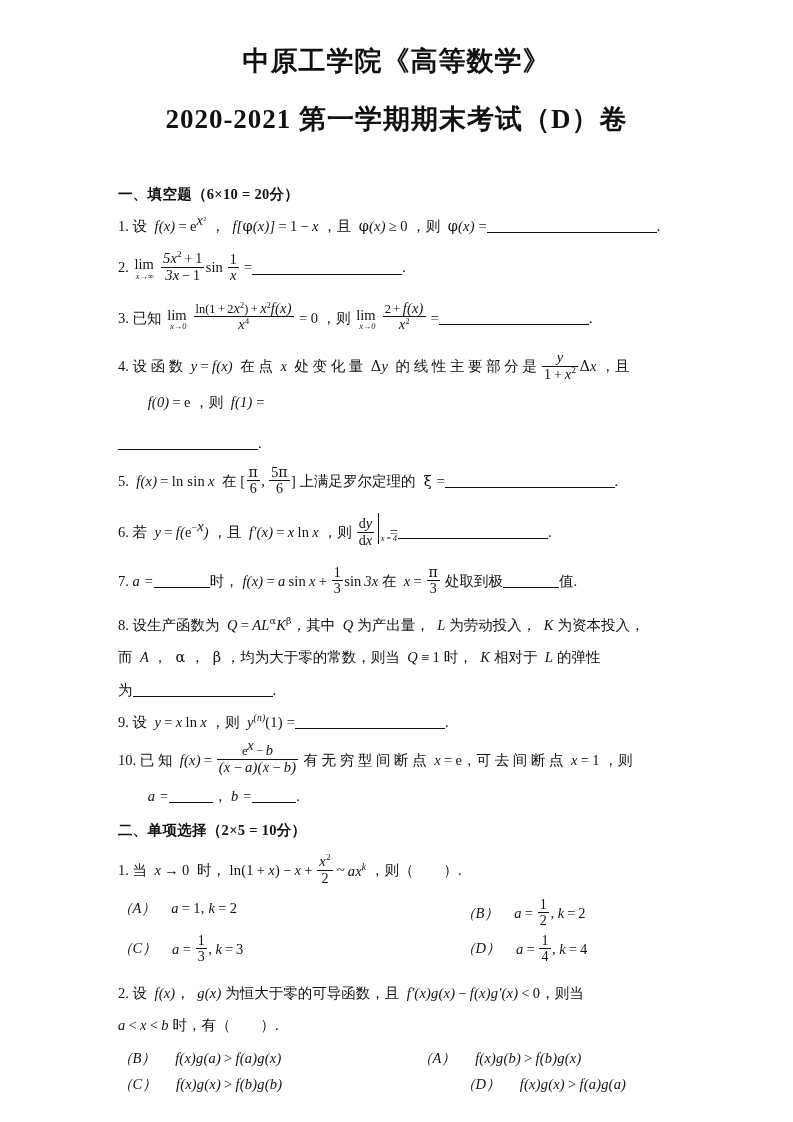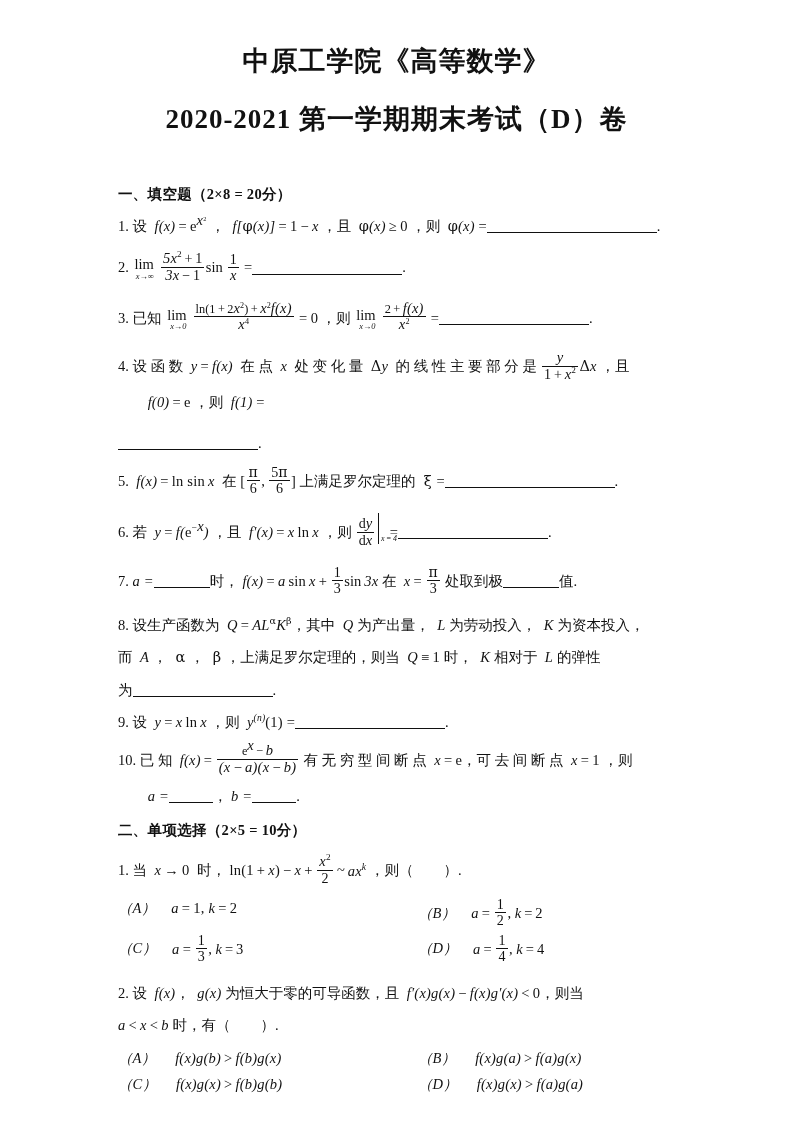--- a/index.html
+++ b/index.html
@@ -163,20 +163,21 @@
     margin-bottom: 13px;
     font-size: 14.5px;
   }
 
   
   .mc-row {
     display: flex;
     font-size: 14.5px;
     line-height: 1.55;
     margin-bottom: 4px;
+    gap: 43px;
   }
   .mc-row.sp { margin-bottom: 18px; }
   .mc-col {
     width: 300px;
     flex: 0 0 300px;
   }
   .mc-col.right { width: 257px; flex: 0 0 257px; }
   .opt-lab {
     font-style: italic;
     margin-right: 8px;
@@ -189,21 +190,21 @@
 
 <div class="page">
 
   <div class="title-block">
     <div class="title-line1">中原工学院《高等数学》</div>
     <div class="title-line2">2020-2021  第一学期期末考试（D）卷</div>
   </div>
 
   <div class="content">
 
-    <div class="sec-head">一、填空题（2×8 = 20分）</div>
+    <div class="sec-head">一、填空题（6×10 = 20分）</div>
 
     <div class="q">
       <span>1. 设</span>
       <span class="m">
         &nbsp;f(x)<span class="mr"> = e</span><sup><span class="m">x</span><sup class="mr">2</sup></sup>
       </span>
       <span>，</span>
       <span class="m">&nbsp;f[<span class="gk">φ</span>(x)]<span class="mr"> = 1 − </span>x</span>
       <span>，且</span>
       <span class="m">&nbsp;<span class="gk">φ</span>(x)<span class="mr"> ≥ 0</span></span>
@@ -305,21 +306,21 @@
       <span>8. 设生产函数为</span>
       <span class="m">&nbsp;Q<span class="mr"> = </span>AL<sup class="gk">α</sup>K<sup class="gk">β</sup></span><span>，其中</span>
       <span class="m">&nbsp;Q&nbsp;</span><span>为产出量，</span>
       <span class="m">&nbsp;L&nbsp;</span><span>为劳动投入，</span>
       <span class="m">&nbsp;K&nbsp;</span><span>为资本投入，</span>
     </div>
     <div class="q tight">
       <span>而</span>
       <span class="m">&nbsp;A&nbsp;</span><span>，</span>
       <span class="gk">&nbsp;α&nbsp;</span><span>，</span>
-      <span class="gk">&nbsp;β&nbsp;</span><span>，上满足罗尔定理的，则当</span>
+      <span class="gk">&nbsp;β&nbsp;</span><span>，均为大于零的常数，则当</span>
       <span class="m">&nbsp;Q<span class="mr"> ≡ 1</span>&nbsp;</span><span>时，</span>
       <span class="m">&nbsp;K&nbsp;</span><span>相对于</span>
       <span class="m">&nbsp;L&nbsp;</span><span>的弹性</span>
     </div>
     <div class="q tight">
       <span>为</span><span class="blank bl-free"></span>.
     </div>
 
     <div class="q tight">
       <span>9. 设</span>
@@ -380,27 +381,27 @@
       <span>2. 设</span>
       <span class="m">&nbsp;f(x)</span><span>，</span>
       <span class="m">&nbsp;g(x)&nbsp;</span><span>为恒大于零的可导函数，且</span>
       <span class="m">&nbsp;f′(x)g(x)<span class="mr"> − </span>f(x)g′(x)<span class="mr"> &lt; 0</span></span><span>，则当</span>
     </div>
     <div class="q tight">
       <span class="m">a<span class="mr"> &lt; </span>x<span class="mr"> &lt; </span>b&nbsp;</span><span>时，有（</span><span class="paren-gap"></span><span>）.</span>
     </div>
 
     <div class="mc-row">
+      <div class="mc-col right">
+        <span class="opt-lab">（B）</span>
+        <span class="m">&nbsp;&nbsp;f(x)g(a)<span class="mr"> &gt; </span>f(a)g(x)</span>
+      </div>
       <div class="mc-col">
         <span class="opt-lab">（A）</span>
         <span class="m">&nbsp;&nbsp;f(x)g(b)<span class="mr"> &gt; </span>f(b)g(x)</span>
-      </div>
-      <div class="mc-col right">
-        <span class="opt-lab">（B）</span>
-        <span class="m">&nbsp;&nbsp;f(x)g(a)<span class="mr"> &gt; </span>f(a)g(x)</span>
       </div>
     </div>
 
     <div class="mc-row">
       <div class="mc-col">
         <span class="opt-lab">（C）</span>
         <span class="m">&nbsp;&nbsp;f(x)g(x)<span class="mr"> &gt; </span>f(b)g(b)</span>
       </div>
       <div class="mc-col right">
         <span class="opt-lab">（D）</span>

